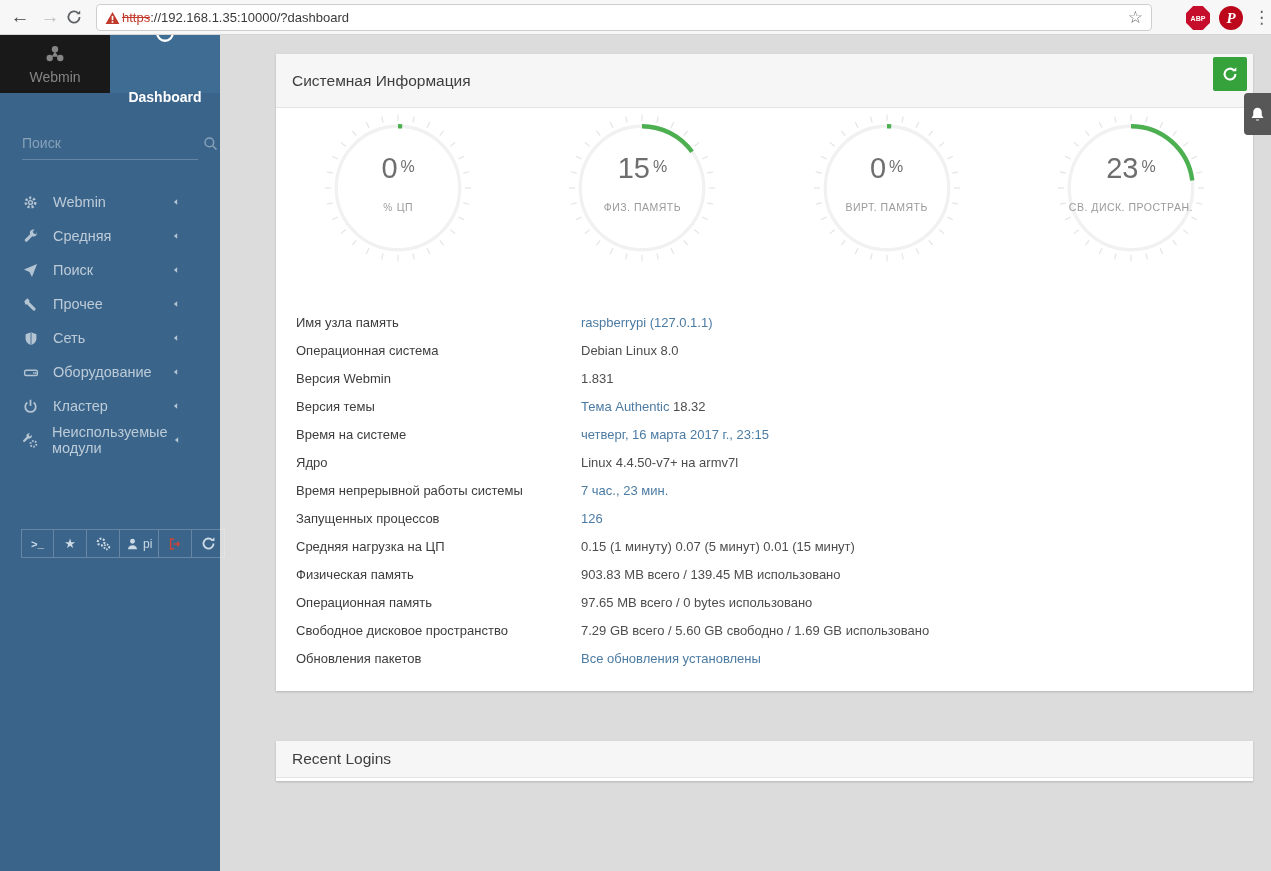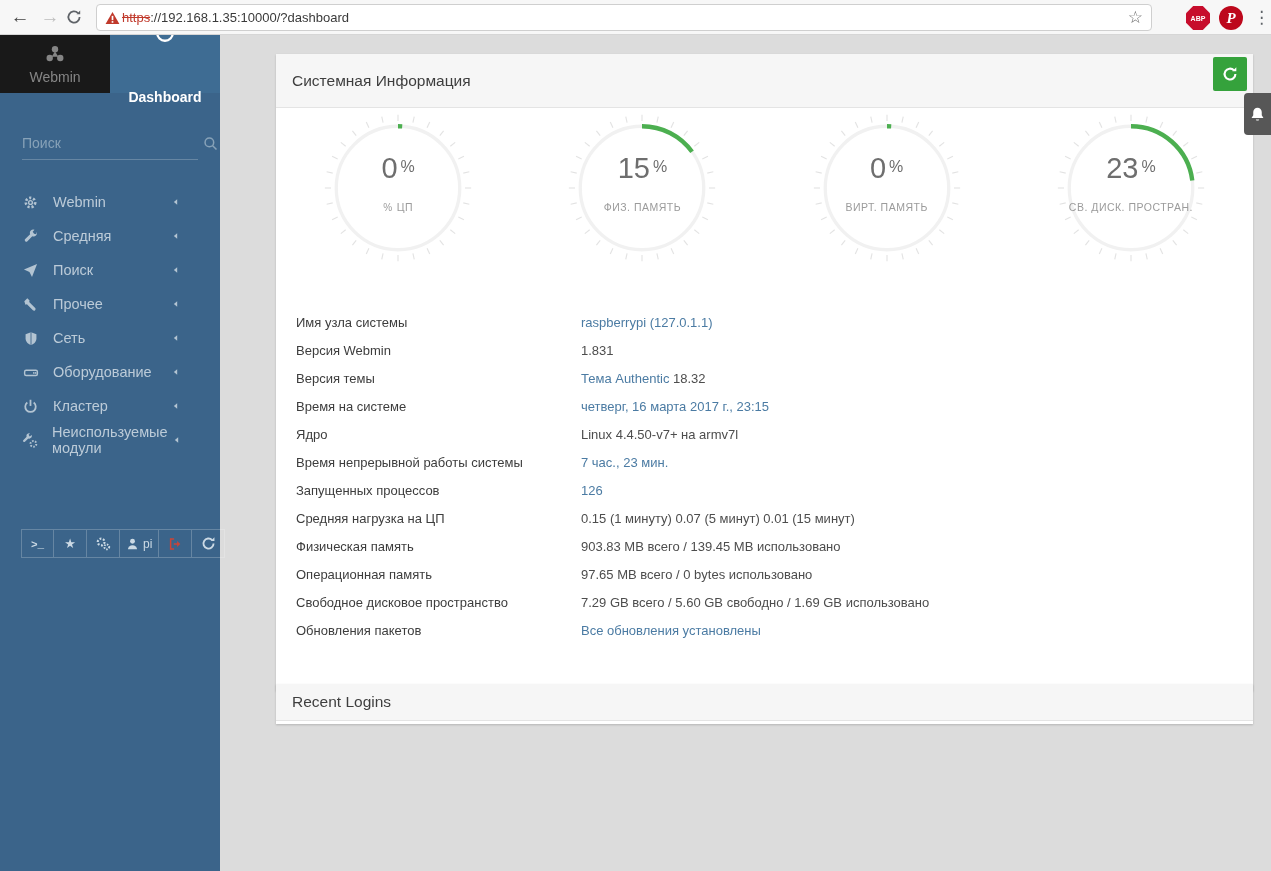--- a/index.html
+++ b/index.html
@@ -56,21 +56,21 @@
   .gauge-pct { transform:translateY(-12px); color:#6e6e6e; font-size:29px; }
   .gauge-pct .unit { font-size:16px; margin-left:3px; vertical-align:6px; }
   .gauge-label { margin-top:4px; font-size:10.5px; letter-spacing:.5px; color:#9b9b9b; display:flex; align-items:center; gap:4px; }
 
   .info-table { position:absolute; top:254px; left:20px; right:20px; }
   .info-row { height:28px; display:flex; align-items:center; font-size:13px; }
   .info-label { width:285px; color:#3d3d3d; }
   .info-value { color:#4d4d4d; }
   .info-value a { color:#4b7ba3; text-decoration:none; cursor:pointer; }
 
-  #recent-card { top:684px; height:40px; }
+  #recent-card { top:741px; height:40px; }
   #recent-card .card-head { height:37px; }
 
   .bell-tab { position:absolute; right:0; top:93px; width:27px; height:42px; background:#575757; border-radius:4px 0 0 4px; display:flex; align-items:center; justify-content:center; color:#fff; cursor:pointer; z-index:45; }
 </style>
 </head>
 <body>
 
 <div class="toolbar">
   <div class="nav-btn" id="btn-back">←</div>
   <div class="nav-btn disabled" id="btn-fwd">→</div>
@@ -480,22 +480,26 @@
          <div class="gauge-pct">23<span class="unit">%</span></div>
          <div class="gauge-label">
               <span>СВ. ДИСК. ПРОСТРАН.</span>
             </div>
        </div>
      </div>
    </div>
     </div>
   <div class="info-table" id="info-table">
       <div class="info-row">
-     <div class="info-label">Имя узла системы</div>
+     <div class="info-label">Имя узла память</div>
      <div class="info-value"><a>raspberrypi (127.0.1.1)</a></div>
+   </div>
+      <div class="info-row">
+     <div class="info-label">Операционная система</div>
+     <div class="info-value"><span>Debian Linux 8.0</span></div>
    </div>
       <div class="info-row">
      <div class="info-label">Версия Webmin</div>
      <div class="info-value"><span>1.831</span></div>
    </div>
       <div class="info-row">
      <div class="info-label">Версия темы</div>
      <div class="info-value"><a>Тема Authentic</a><span> 18.32</span></div>
    </div>
       <div class="info-row">

